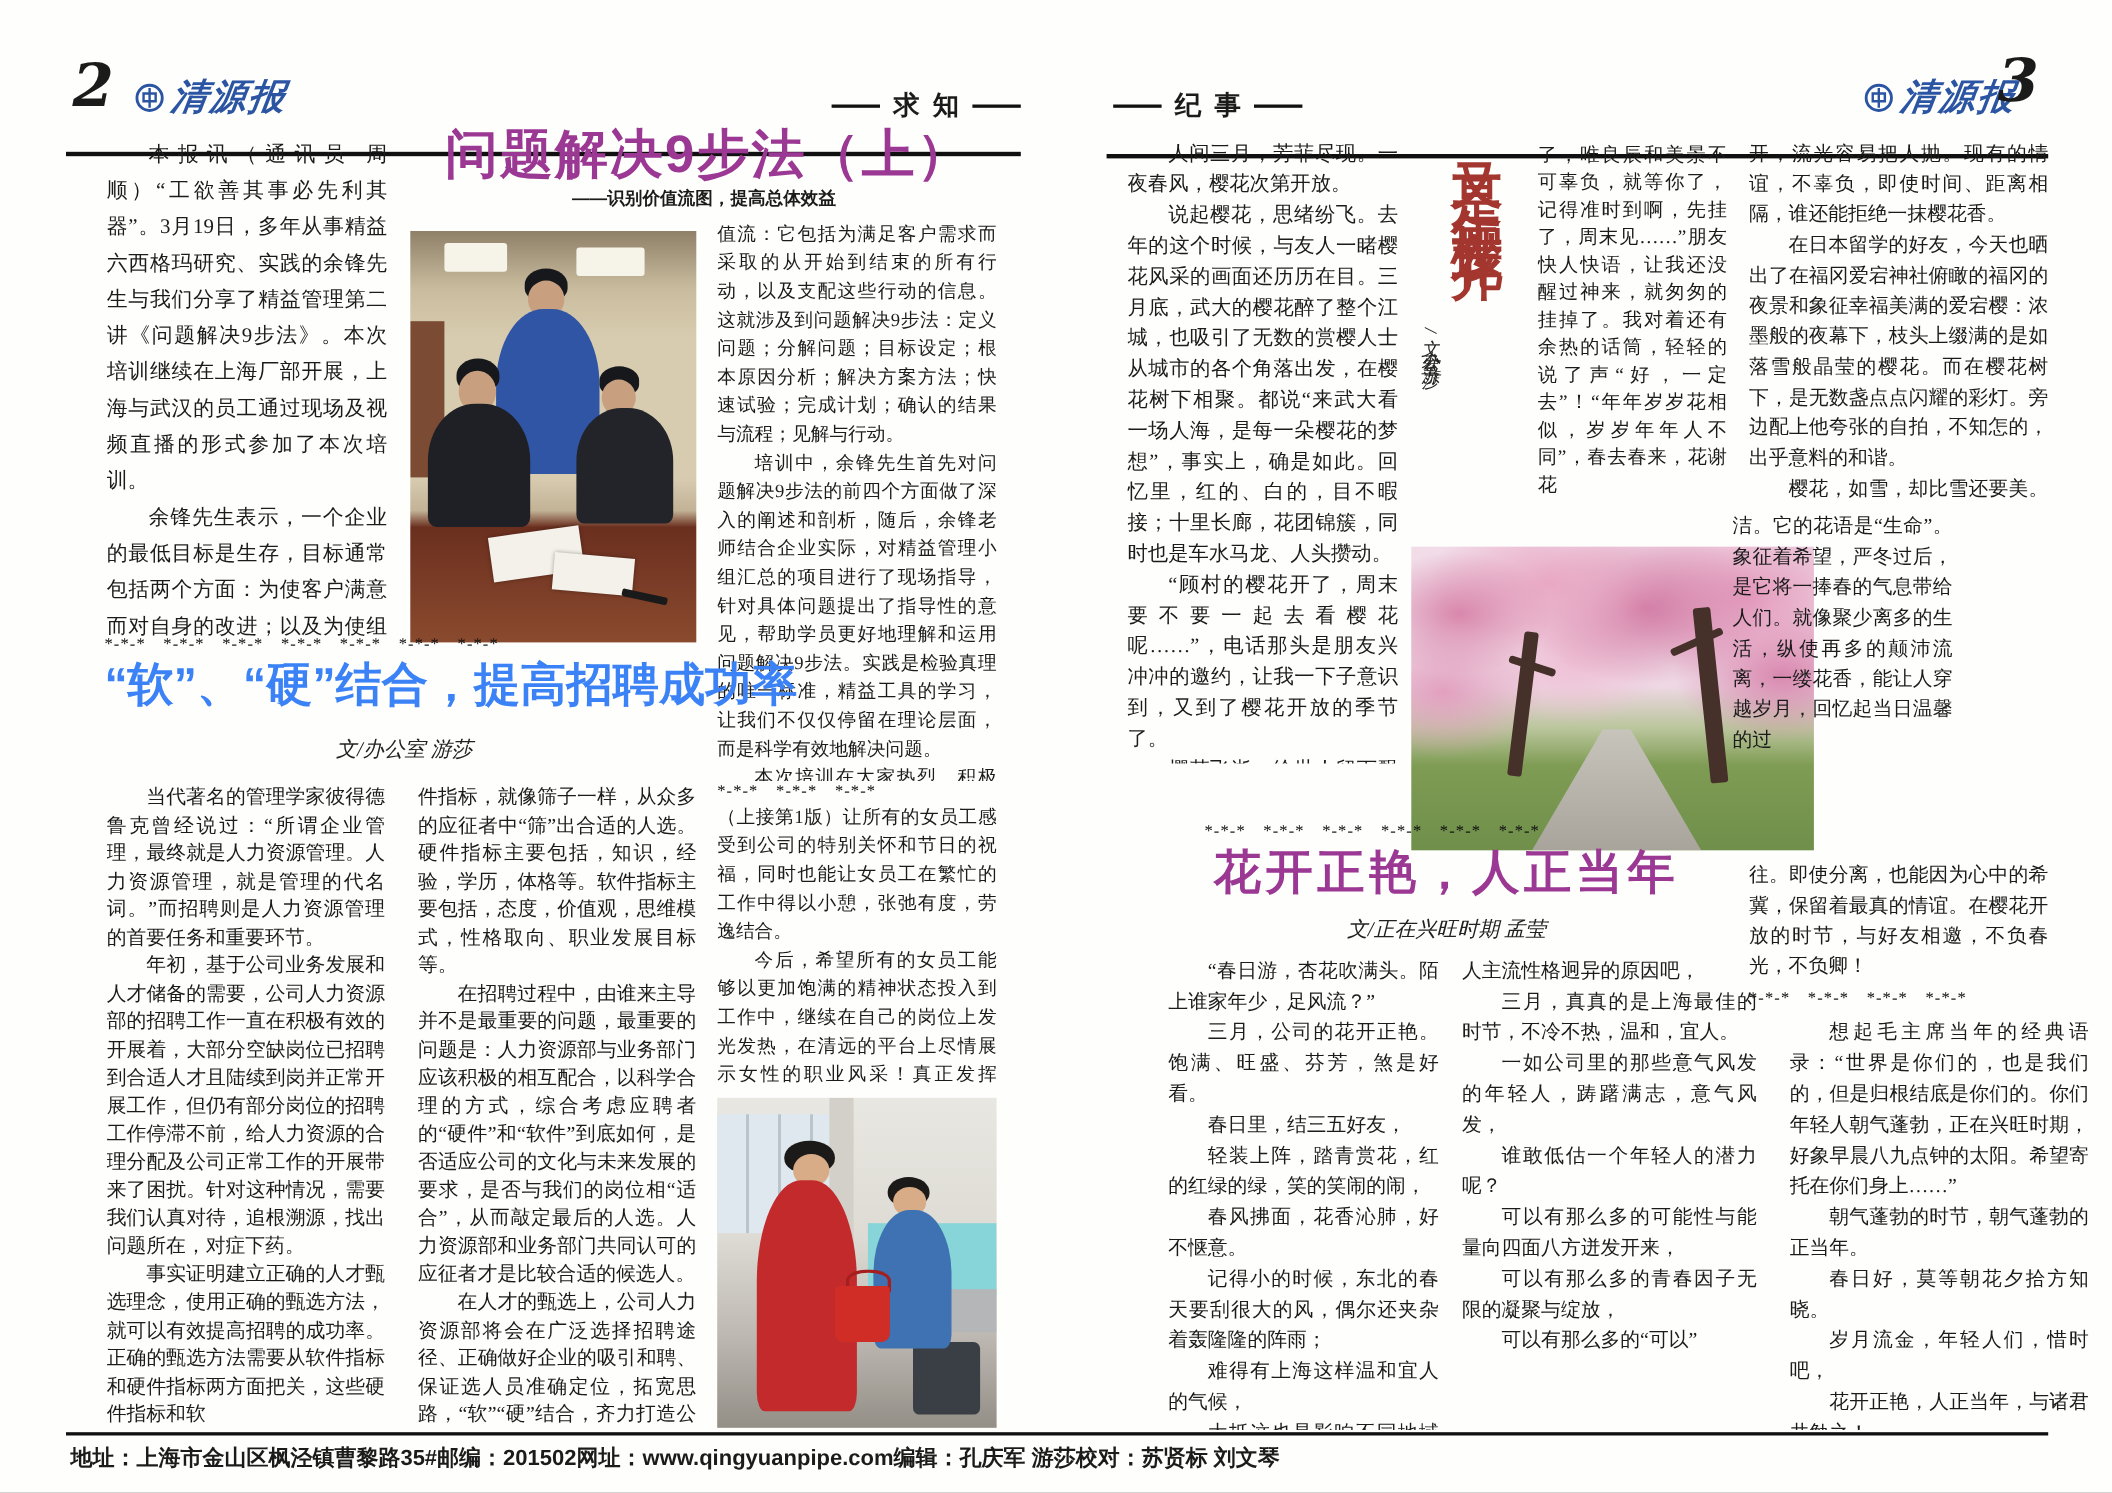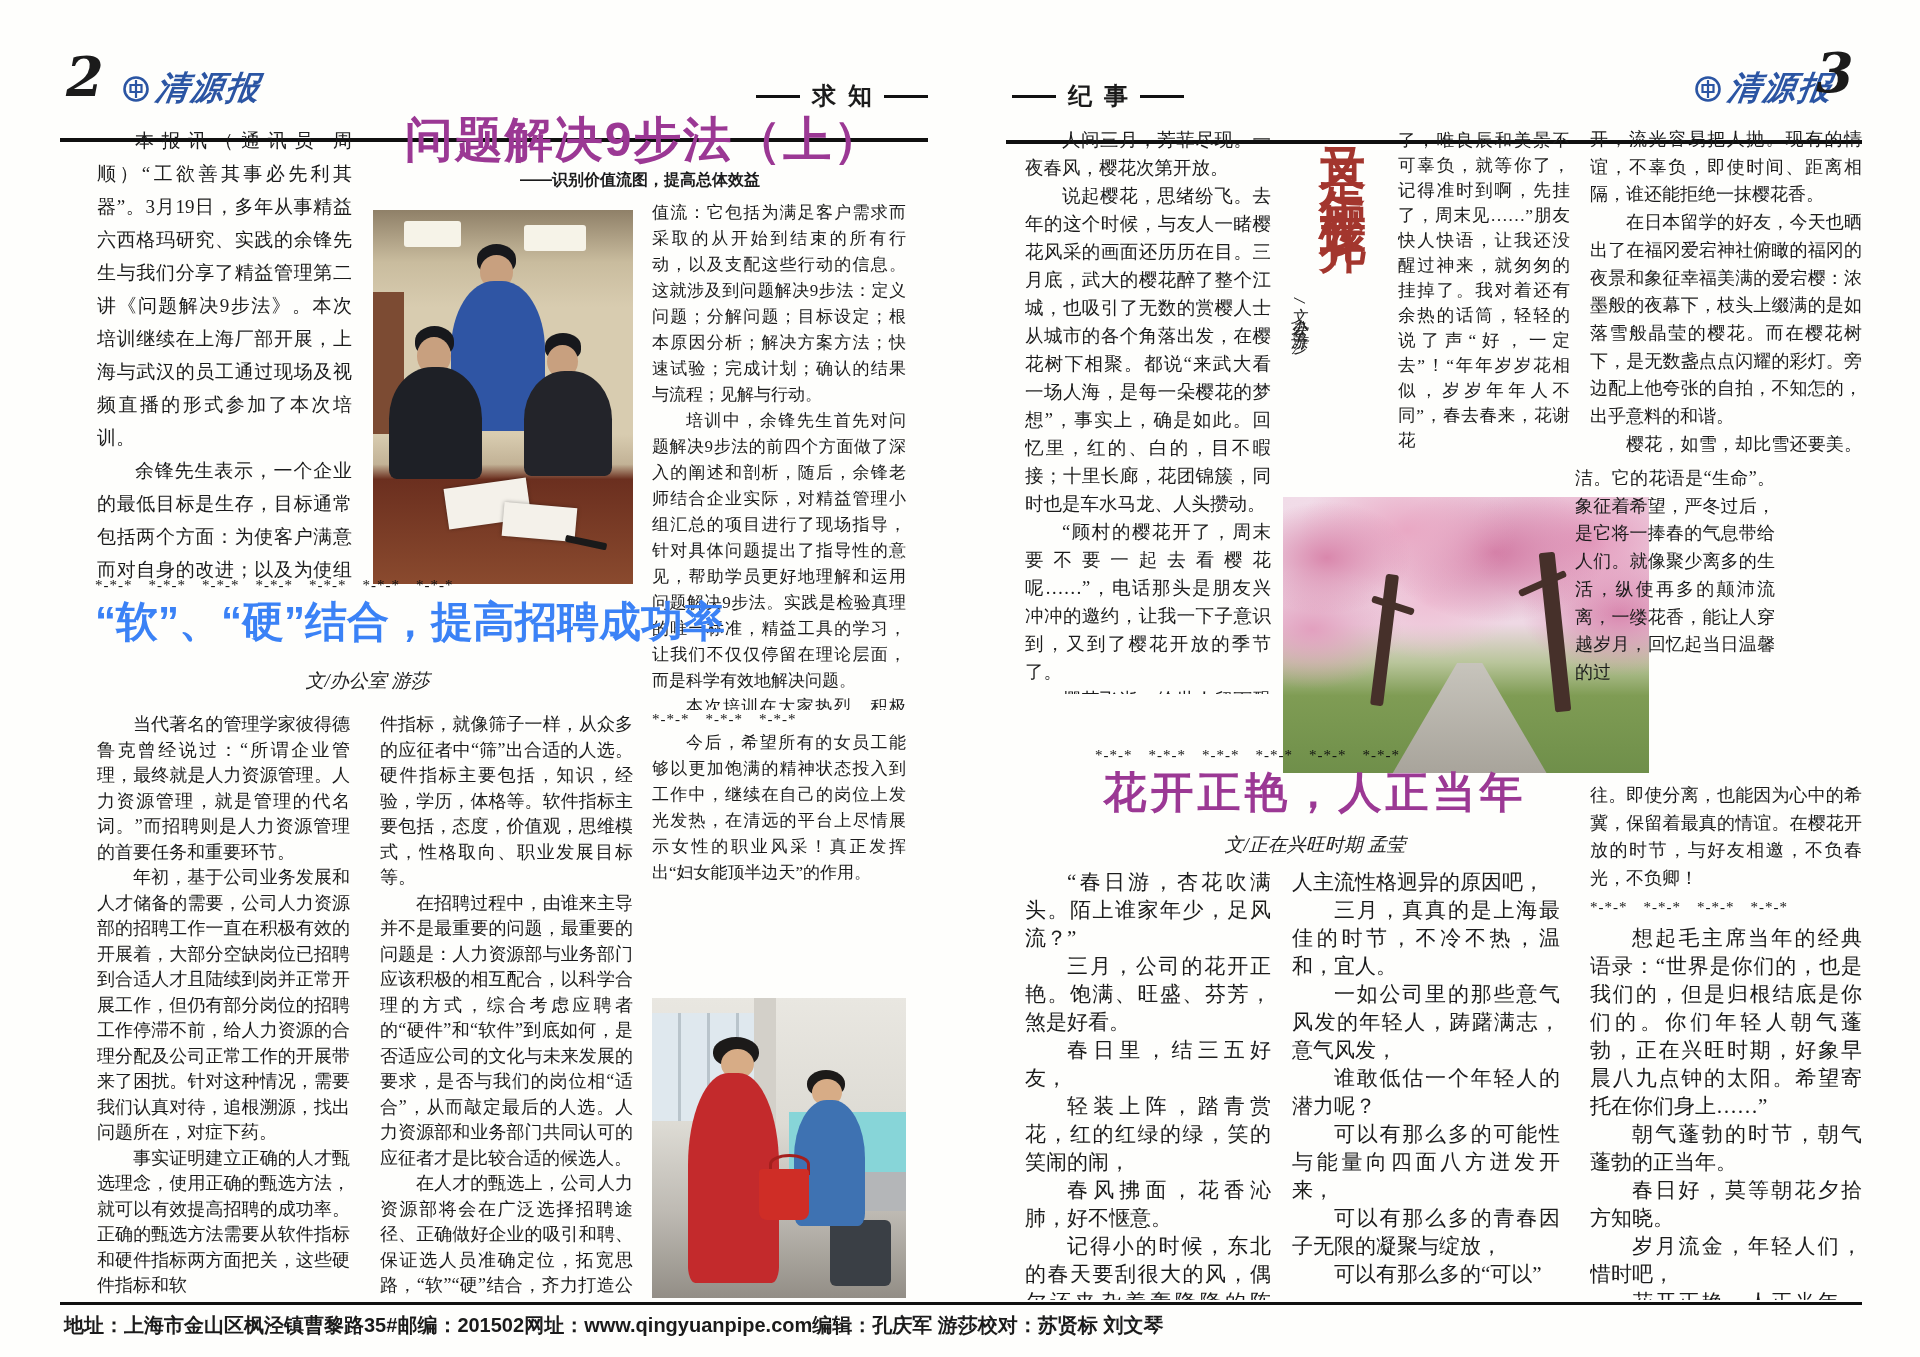--- a/index.html
+++ b/index.html
@@ -20,21 +20,21 @@
   
   .col{position:absolute;text-align:justify;overflow:hidden;}
   .col p{margin:0;text-indent:2em;}
   .col p.ni{text-indent:0;}
   .c-a{font-size:19px;line-height:33px;}
   .c-b{font-size:17px;line-height:26px;}
   .c-c{font-size:18px;line-height:25.5px;}
   .c-d{font-size:18.5px;line-height:28px;}
   .c-e{font-size:17.5px;line-height:25px;}
   .c-f{font-size:18px;line-height:27.7px;}
-  .c-g{font-size:21px;line-height:28px;}
+  .c-g{font-size:18px;line-height:28px;margin-left:37px;}
 
   
   .hl{position:absolute;font-family:"Liberation Sans","DejaVu Sans",sans-serif;font-weight:bold;text-align:center;white-space:nowrap;}
   .hl-purple{color:#9b3894;}
   .hl-red{color:#3b82f6;}
   .subtitle{position:absolute;font-family:"Liberation Sans","DejaVu Sans",sans-serif;font-weight:bold;
             font-size:16px;text-align:center;white-space:nowrap;}
   .byline{position:absolute;font-style:italic;font-size:19px;text-align:center;color:#222;}
   .stars{position:absolute;font-size:15px;letter-spacing:1px;white-space:nowrap;overflow:hidden;color:#111;}
   .vtitle{position:absolute;writing-mode:vertical-rl;font-family:"Liberation Sans","DejaVu Sans",sans-serif;
@@ -144,20 +144,21 @@
   <div class="col c-b" style="left:652px;top:200px;width:254px;height:510px;">
     <p class="ni">值流：它包括为满足客户需求而采取的从开始到结束的所有行动，以及支配这些行动的信息。这就涉及到问题解决9步法：定义问题；分解问题；目标设定；根本原因分析；解决方案方法；快速试验；完成计划；确认的结果与流程；见解与行动。</p>
     <p>培训中，余锋先生首先对问题解决9步法的前四个方面做了深入的阐述和剖析，随后，余锋老师结合企业实际，对精益管理小组汇总的项目进行了现场指导，针对具体问题提出了指导性的意见，帮助学员更好地理解和运用问题解决9步法。实践是检验真理的唯一标准，精益工具的学习，让我们不仅仅停留在理论层面，而是科学有效地解决问题。</p>
     <p>本次培训在大家热烈、积极的讨论氛围中圆满结束。</p>
   </div>
 
   <div class="stars" style="left:95px;top:576px;width:545px;">*-*-*　*-*-*　*-*-*　*-*-*　*-*-*　*-*-*　*-*-*</div>
   <div class="stars" style="left:652px;top:710px;width:254px;">*-*-*　*-*-*　*-*-*</div>
 
   <div class="col c-b" style="left:652px;top:730px;width:254px;height:262px;">
+    <p class="ni">（上接第1版）让所有的女员工感受到公司的特别关怀和节日的祝福，同时也能让女员工在繁忙的工作中得以小憩，张弛有度，劳逸结合。</p>
     <p>今后，希望所有的女员工能够以更加饱满的精神状态投入到工作中，继续在自己的岗位上发光发热，在清远的平台上尽情展示女性的职业风采！真正发挥出“妇女能顶半边天”的作用。</p>
   </div>
 
   <div class="photo" id="photo2" style="left:652px;top:998px;width:254px;height:300px;">
     <span class="p2-window" style="left:0;top:5%;width:40%;height:36%;"></span>
     <span style="left:40%;top:0;width:9%;height:62%;background:#d3d0c9;"></span>
     <span class="p2-cyan" style="left:54%;top:38%;width:46%;height:22%;"></span>
     <span class="p2-desk" style="left:52%;top:58%;width:48%;height:13%;"></span>
     <span class="p2-chair" style="left:70%;top:74%;width:24%;height:22%;"></span>
     <span class="p2-hair" style="left:24%;top:13%;width:18%;height:10%;"></span>

